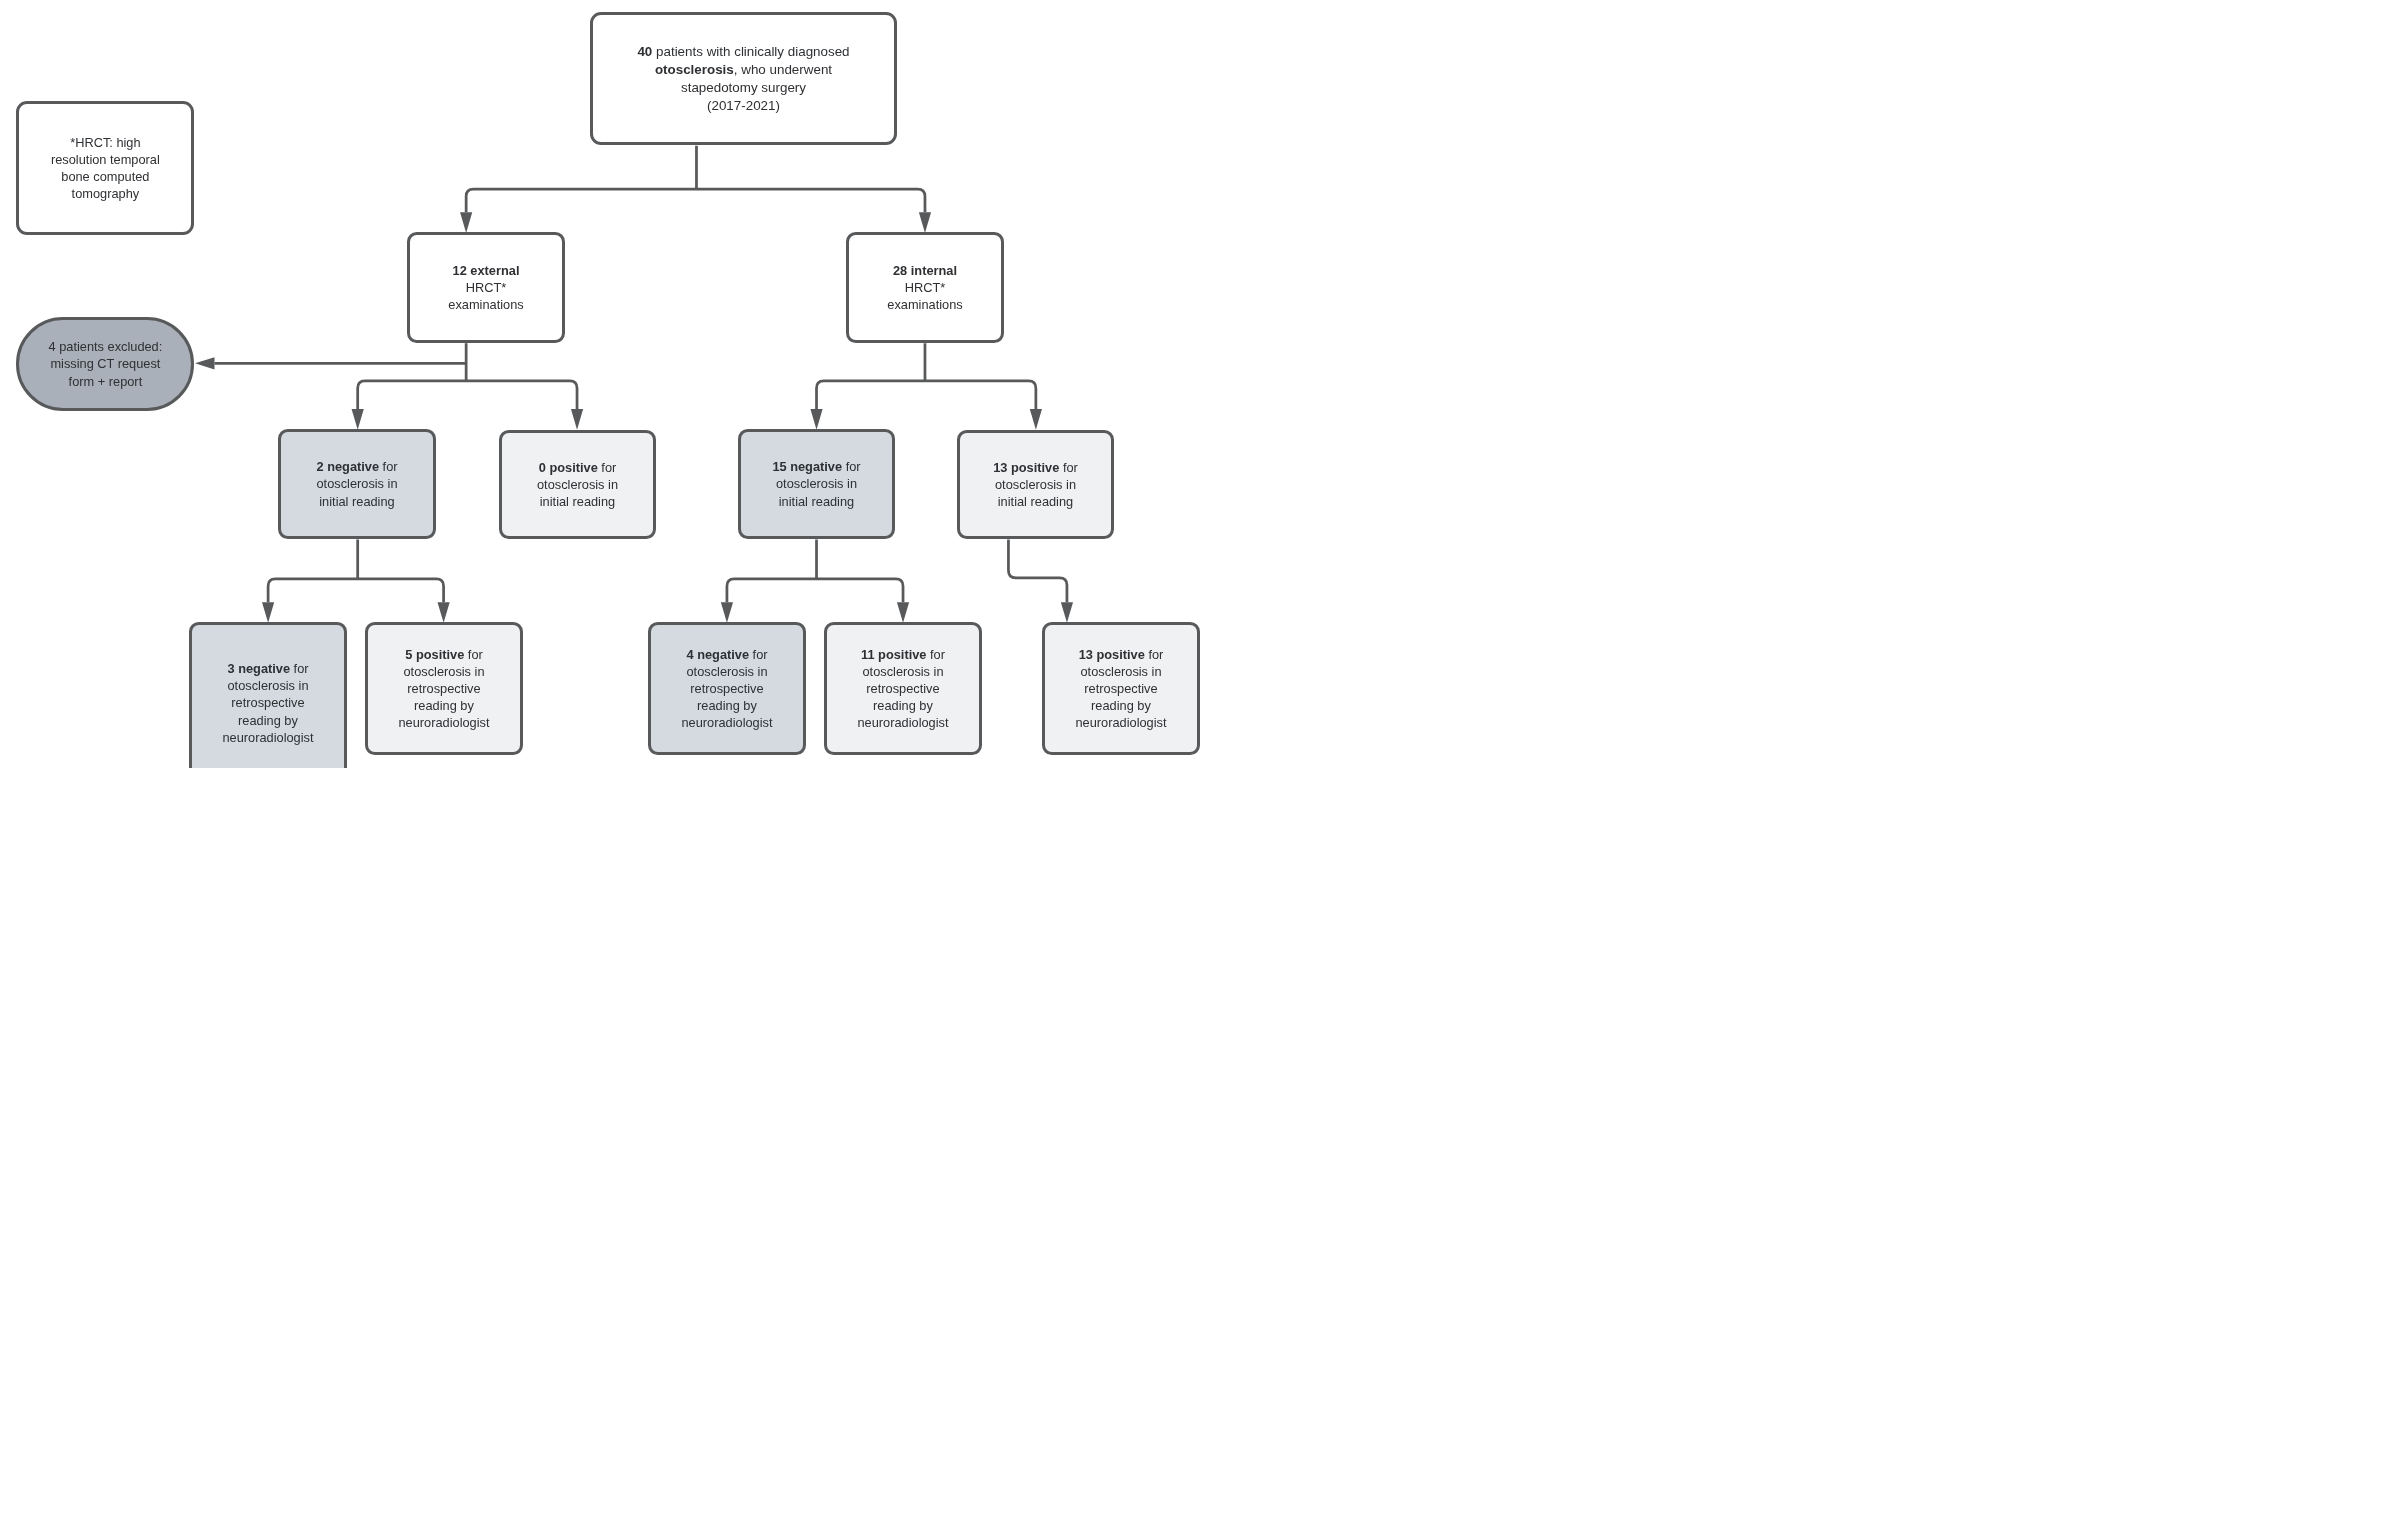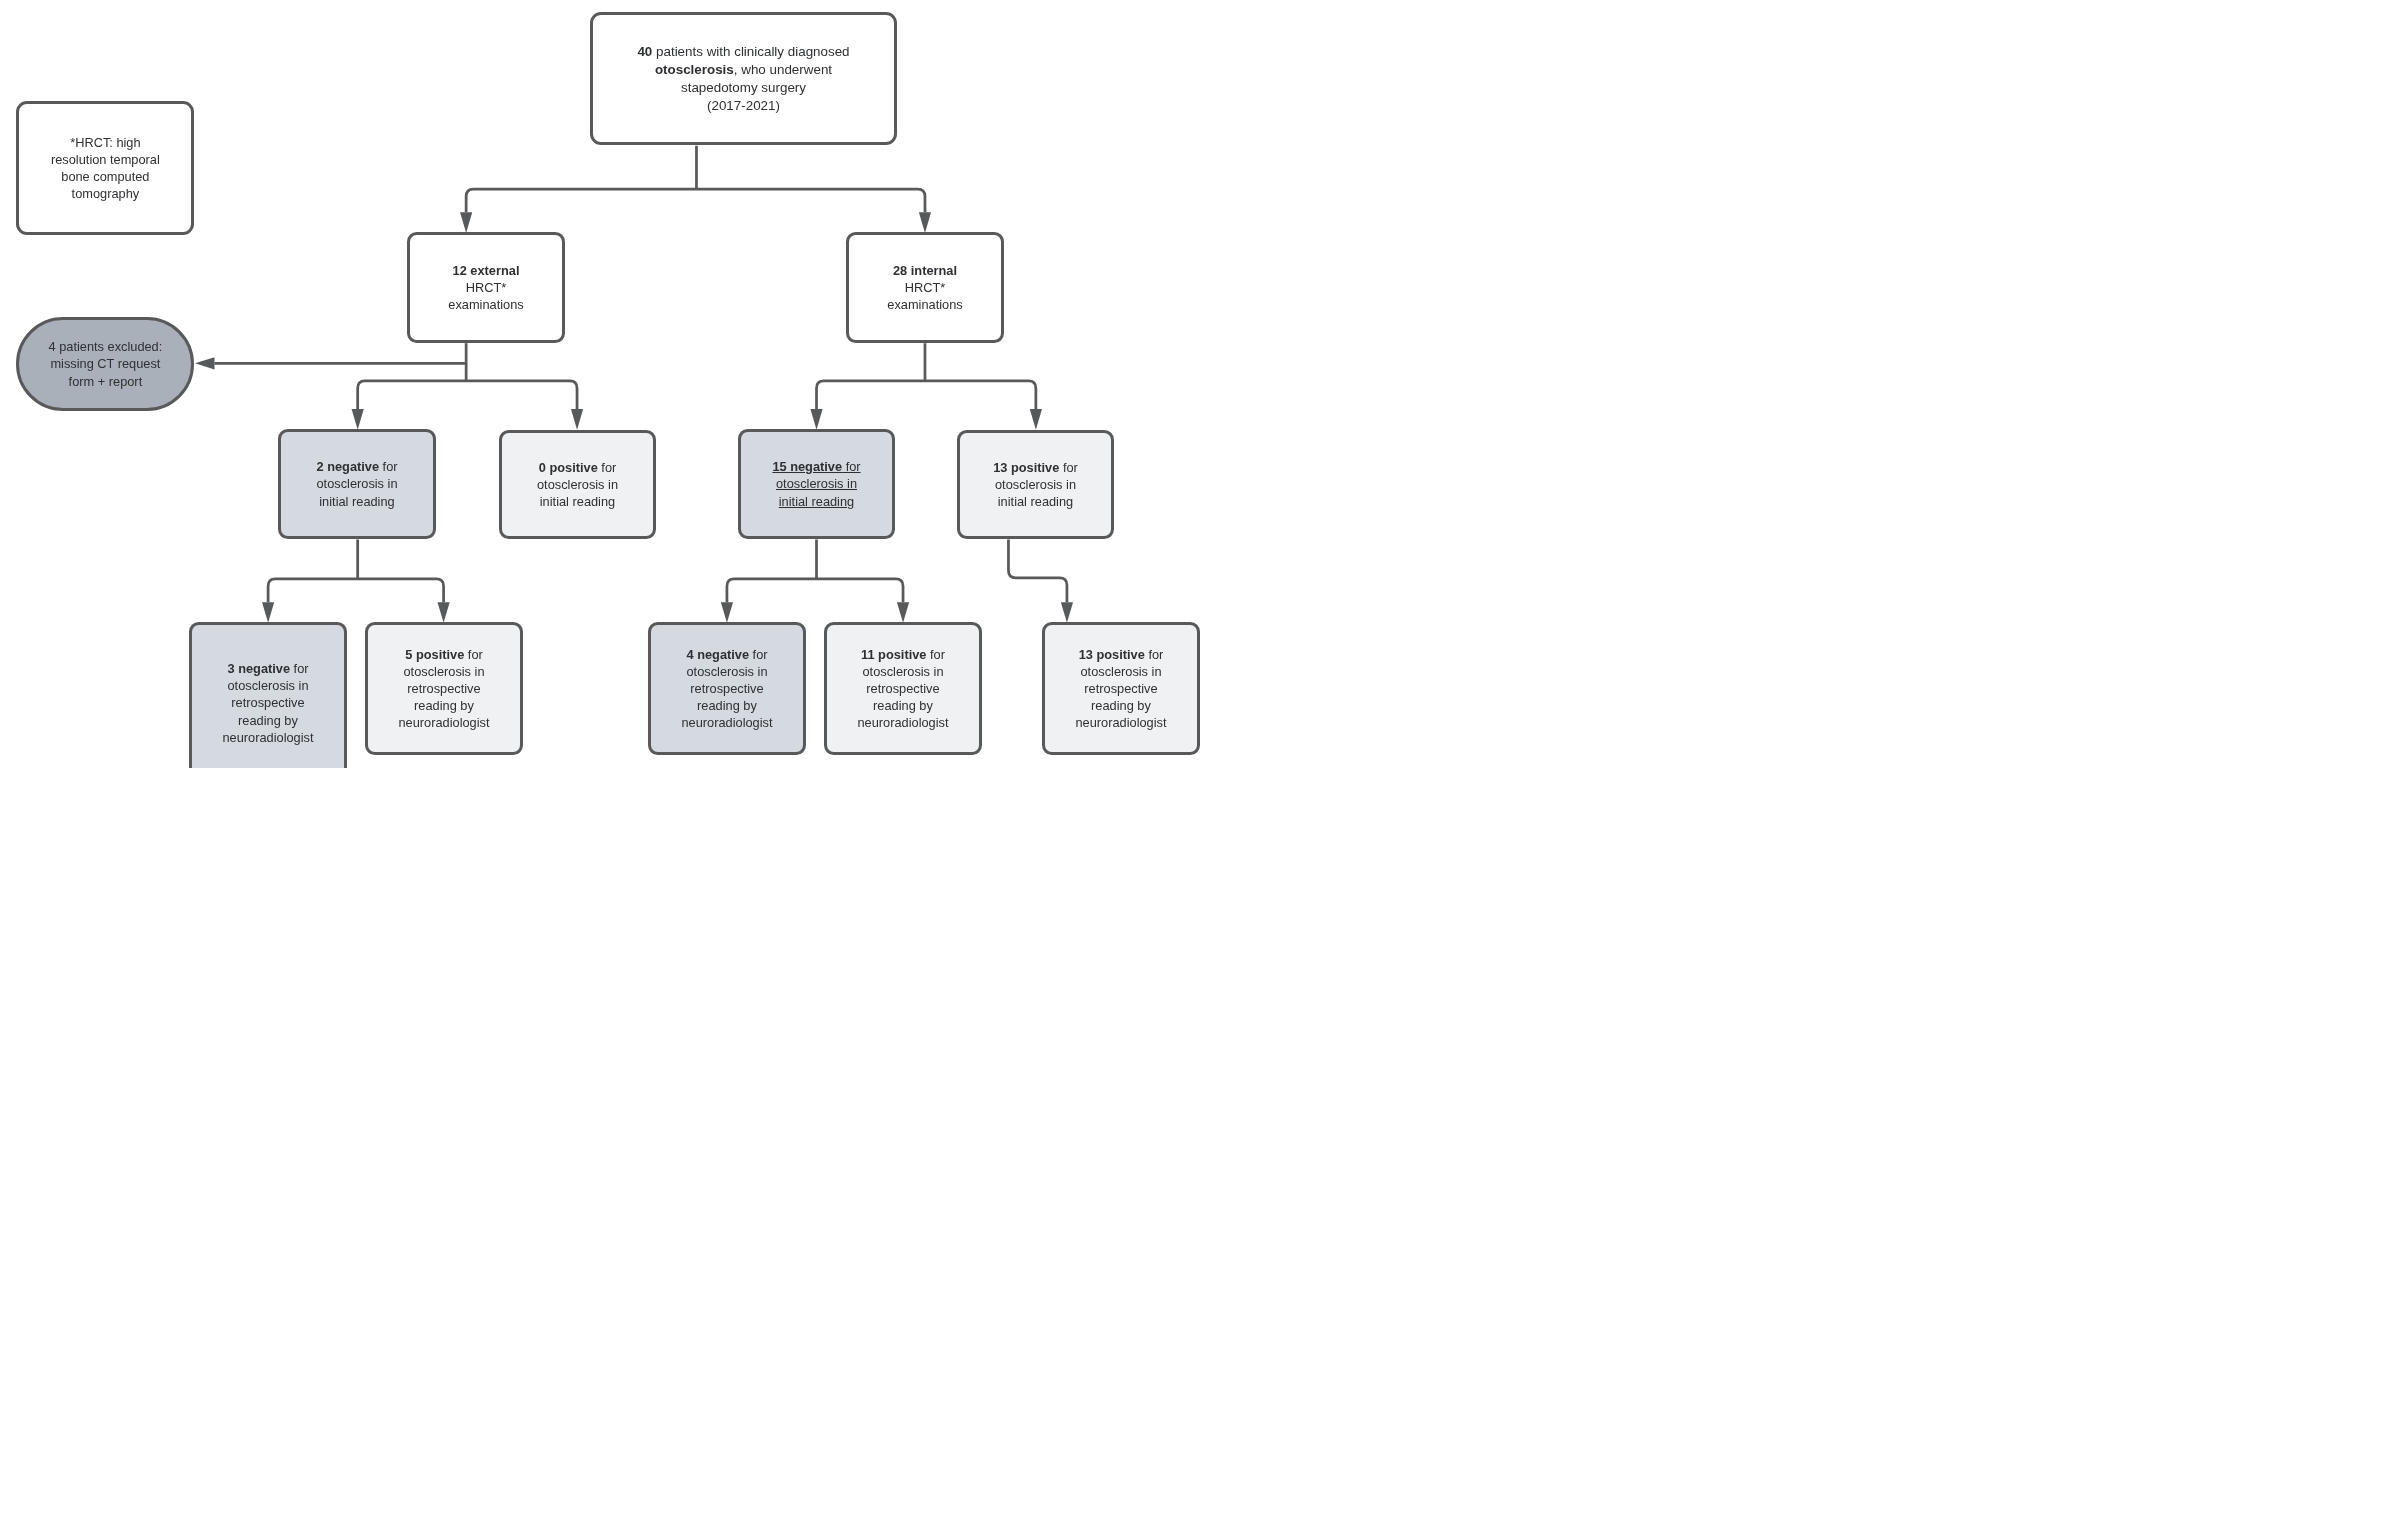--- a/index.html
+++ b/index.html
@@ -138,21 +138,21 @@
     </div>
   </div>
 
   <div class="box pos" style="left:499px;top:430px;width:157px;height:109px;">
     <div>
       <span class="b">0 positive</span><span> for</span><br>
       <span>otosclerosis in<br>initial reading</span>
     </div>
   </div>
 
-  <div class="box neg" style="left:738px;top:429px;width:157px;height:110px;text-decoration:underline;">
+  <div class="box neg" style="left:738px;top:429px;width:157px;height:110px;">
     <div>
       <span class="b">15 negative</span><span> for</span><br>
       <span>otosclerosis in<br>initial reading</span>
     </div>
   </div>
 
   <div class="box pos" style="left:957px;top:430px;width:157px;height:109px;">
     <div>
       <span class="b">13 positive</span><span> for</span><br>
       <span>otosclerosis in<br>initial reading</span>

